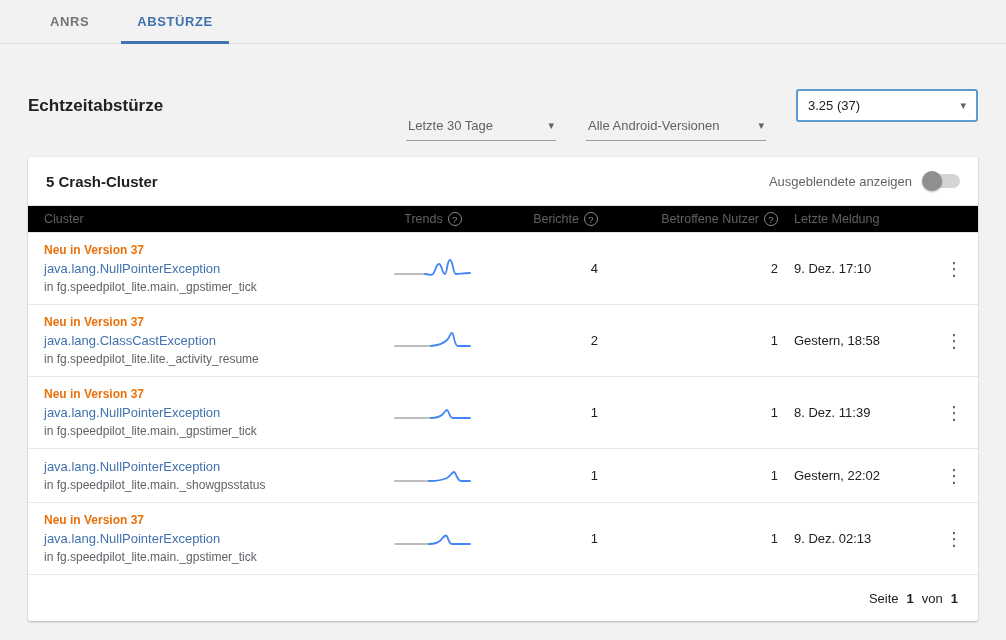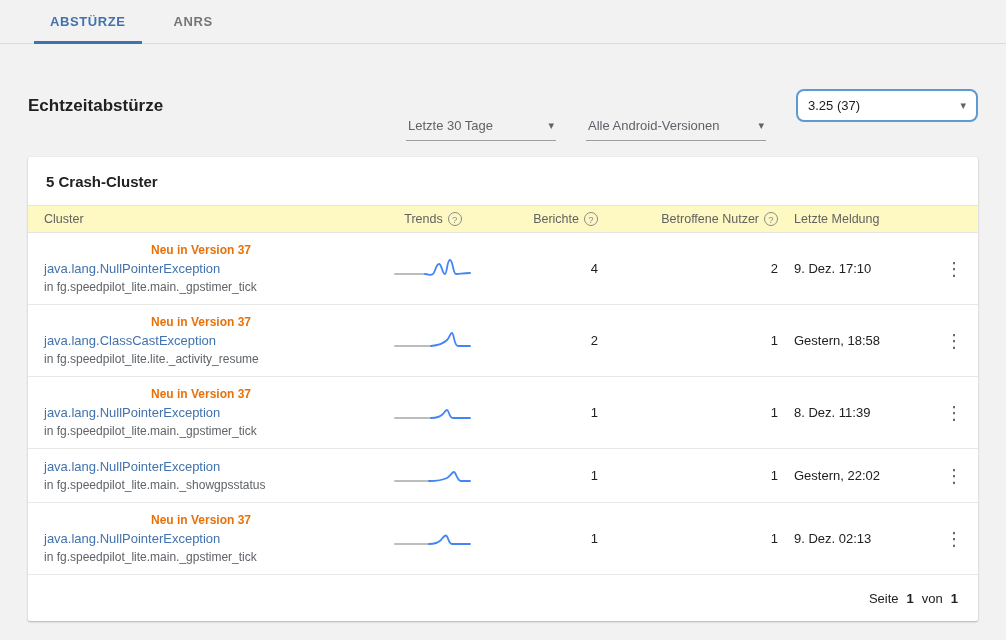--- a/index.html
+++ b/index.html
@@ -22,74 +22,74 @@
   
   .pagehead { display:flex; align-items:center; padding:0 28px; margin-top:26px; }
   .page-title { font-size:17px; font-weight:bold; color:#212121; }
   .filters { margin-left:auto; display:flex; align-items:center; gap:30px; }
   .select-underline { display:flex; align-items:center; justify-content:space-between;
         font-size:13px; color:#5f6368; border-bottom:1px solid #9e9e9e;
         padding:4px 2px 7px 2px; cursor:pointer;margin-top:44px; }
   .select-underline.w1 { width:150px; }
   .select-underline.w2 { width:180px;text-align:right; }
   .select-boxed { display:flex; align-items:center; justify-content:space-between;
-        width:182px; border:2px solid #5b9bd1; border-radius:8px; background:#fff;
+        width:182px; border:2px solid #5b9bd1; border-radius:3px; background:#fff;
         padding:7px 10px; font-size:13px; color:#202124; cursor:pointer;text-align:center; }
   .caret { font-size:11px; color:#5f6368; line-height:1; }
 
   
   .card { background:#fff; margin:16px 28px 0 28px; border-radius:2px;
           box-shadow:0 1px 2px rgba(0,0,0,.25), 0 0 1px rgba(0,0,0,.12); }
   .card-head { display:flex; align-items:center; height:48px; padding:0 18px; }
   .card-title { font-size:15px; font-weight:bold; color:#212121; }
   .card-head-right { margin-left:auto; display:flex; align-items:center; gap:12px; }
   .show-hidden-label { font-size:13px; color:#5f6368; }
   .toggle { width:36px; height:14px; background:#d4d4d4; border-radius:7px;
             position:relative; cursor:pointer; }
   .toggle .knob { width:20px; height:20px; border-radius:50%; background:#8f8f8f;
             position:absolute; left:-2px; top:-3px;
             box-shadow:0 1px 2px rgba(0,0,0,.3); }
 
   
   .grid-row { display:grid; grid-template-columns:330px 150px 90px 180px 1fr 48px;
               align-items:center; }
-  .thead { background:#fef9c3; border-top:1px solid #e4e4e4; border-bottom:1px solid #e4e4e4;
+  .thead { background:#000000; border-top:1px solid #e4e4e4; border-bottom:1px solid #e4e4e4;
            height:28px; font-size:12.5px; color:#616161; }
   .th { display:flex; align-items:center; gap:5px; }
   .th.first { padding-left:16px; }
   .th.center { justify-content:center; }
   .th.right { justify-content:flex-end; }
   .th.last { padding-left:16px; }
   .help { width:14px; height:14px; border:1px solid #8a8a8a; border-radius:50%;
           display:inline-flex; align-items:center; justify-content:center;
           font-size:9.5px; color:#8a8a8a; cursor:pointer; flex:0 0 auto; }
 
   .row { border-bottom:1px solid #e8e8e8; padding:10px 0; }
   .cluster-cell { padding-left:16px; }
-  .badge { font-size:12px; font-weight:bold; color:#e8710a; margin-bottom:4px;text-align:center; }
+  .badge { font-size:12px; font-weight:bold; color:#e8710a; margin-bottom:4px; }
   .badge:empty { display:none; margin:0; }
   .exception { font-size:13px; color:#4172ad; margin-bottom:4px; cursor:pointer; }
   .location { font-size:12px; color:#5f6368; }
   .spark { display:block; margin:0 auto; }
   .num { font-size:13px; color:#212121; text-align:right; }
   .last-report { font-size:13px; color:#212121; padding-left:16px; }
   .kebab { text-align:center; }
   .kebab span { font-size:18px; color:#616161; cursor:pointer; letter-spacing:0;
                 display:inline-block; line-height:1; padding:2px 6px; }
 
   .card-foot { display:flex; justify-content:flex-end; align-items:center;
                height:46px; padding-right:20px; font-size:13px; color:#212121; gap:8px; }
   .card-foot b { font-weight:bold; }
 </style>
 </head>
 <body>
 
 <div class="tabbar">
+  <div class="tab">ANRS</div>
   <div class="tab active">ABSTÜRZE</div>
-  <div class="tab">ANRS</div>
 </div>
 
 <div class="pagehead">
   <div class="page-title">Echtzeitabstürze</div>
   <div class="filters">
     <div class="select-underline w1">
       <span>Letzte 30 Tage</span>
       <span class="caret">▾</span>
     </div>
     <div class="select-underline w2">
@@ -100,20 +100,26 @@
       <span>3.25 (37)</span>
       <span class="caret">▾</span>
     </div>
   </div>
 </div>
 
 <div class="card">
 
   <div class="card-head">
     <div class="card-title">5 Crash-Cluster</div>
+    <div class="card-head-right">
+      <span class="show-hidden-label">Ausgeblendete anzeigen</span>
+      <div class="toggle">
+        <div class="knob"></div>
+      </div>
+    </div>
   </div>
 
   <div class="grid-row thead">
     <div class="th first">Cluster</div>
     <div class="th center">
       <span>Trends</span>
       <span class="help">?</span>
     </div>
     <div class="th right">
       <span>Berichte</span>

